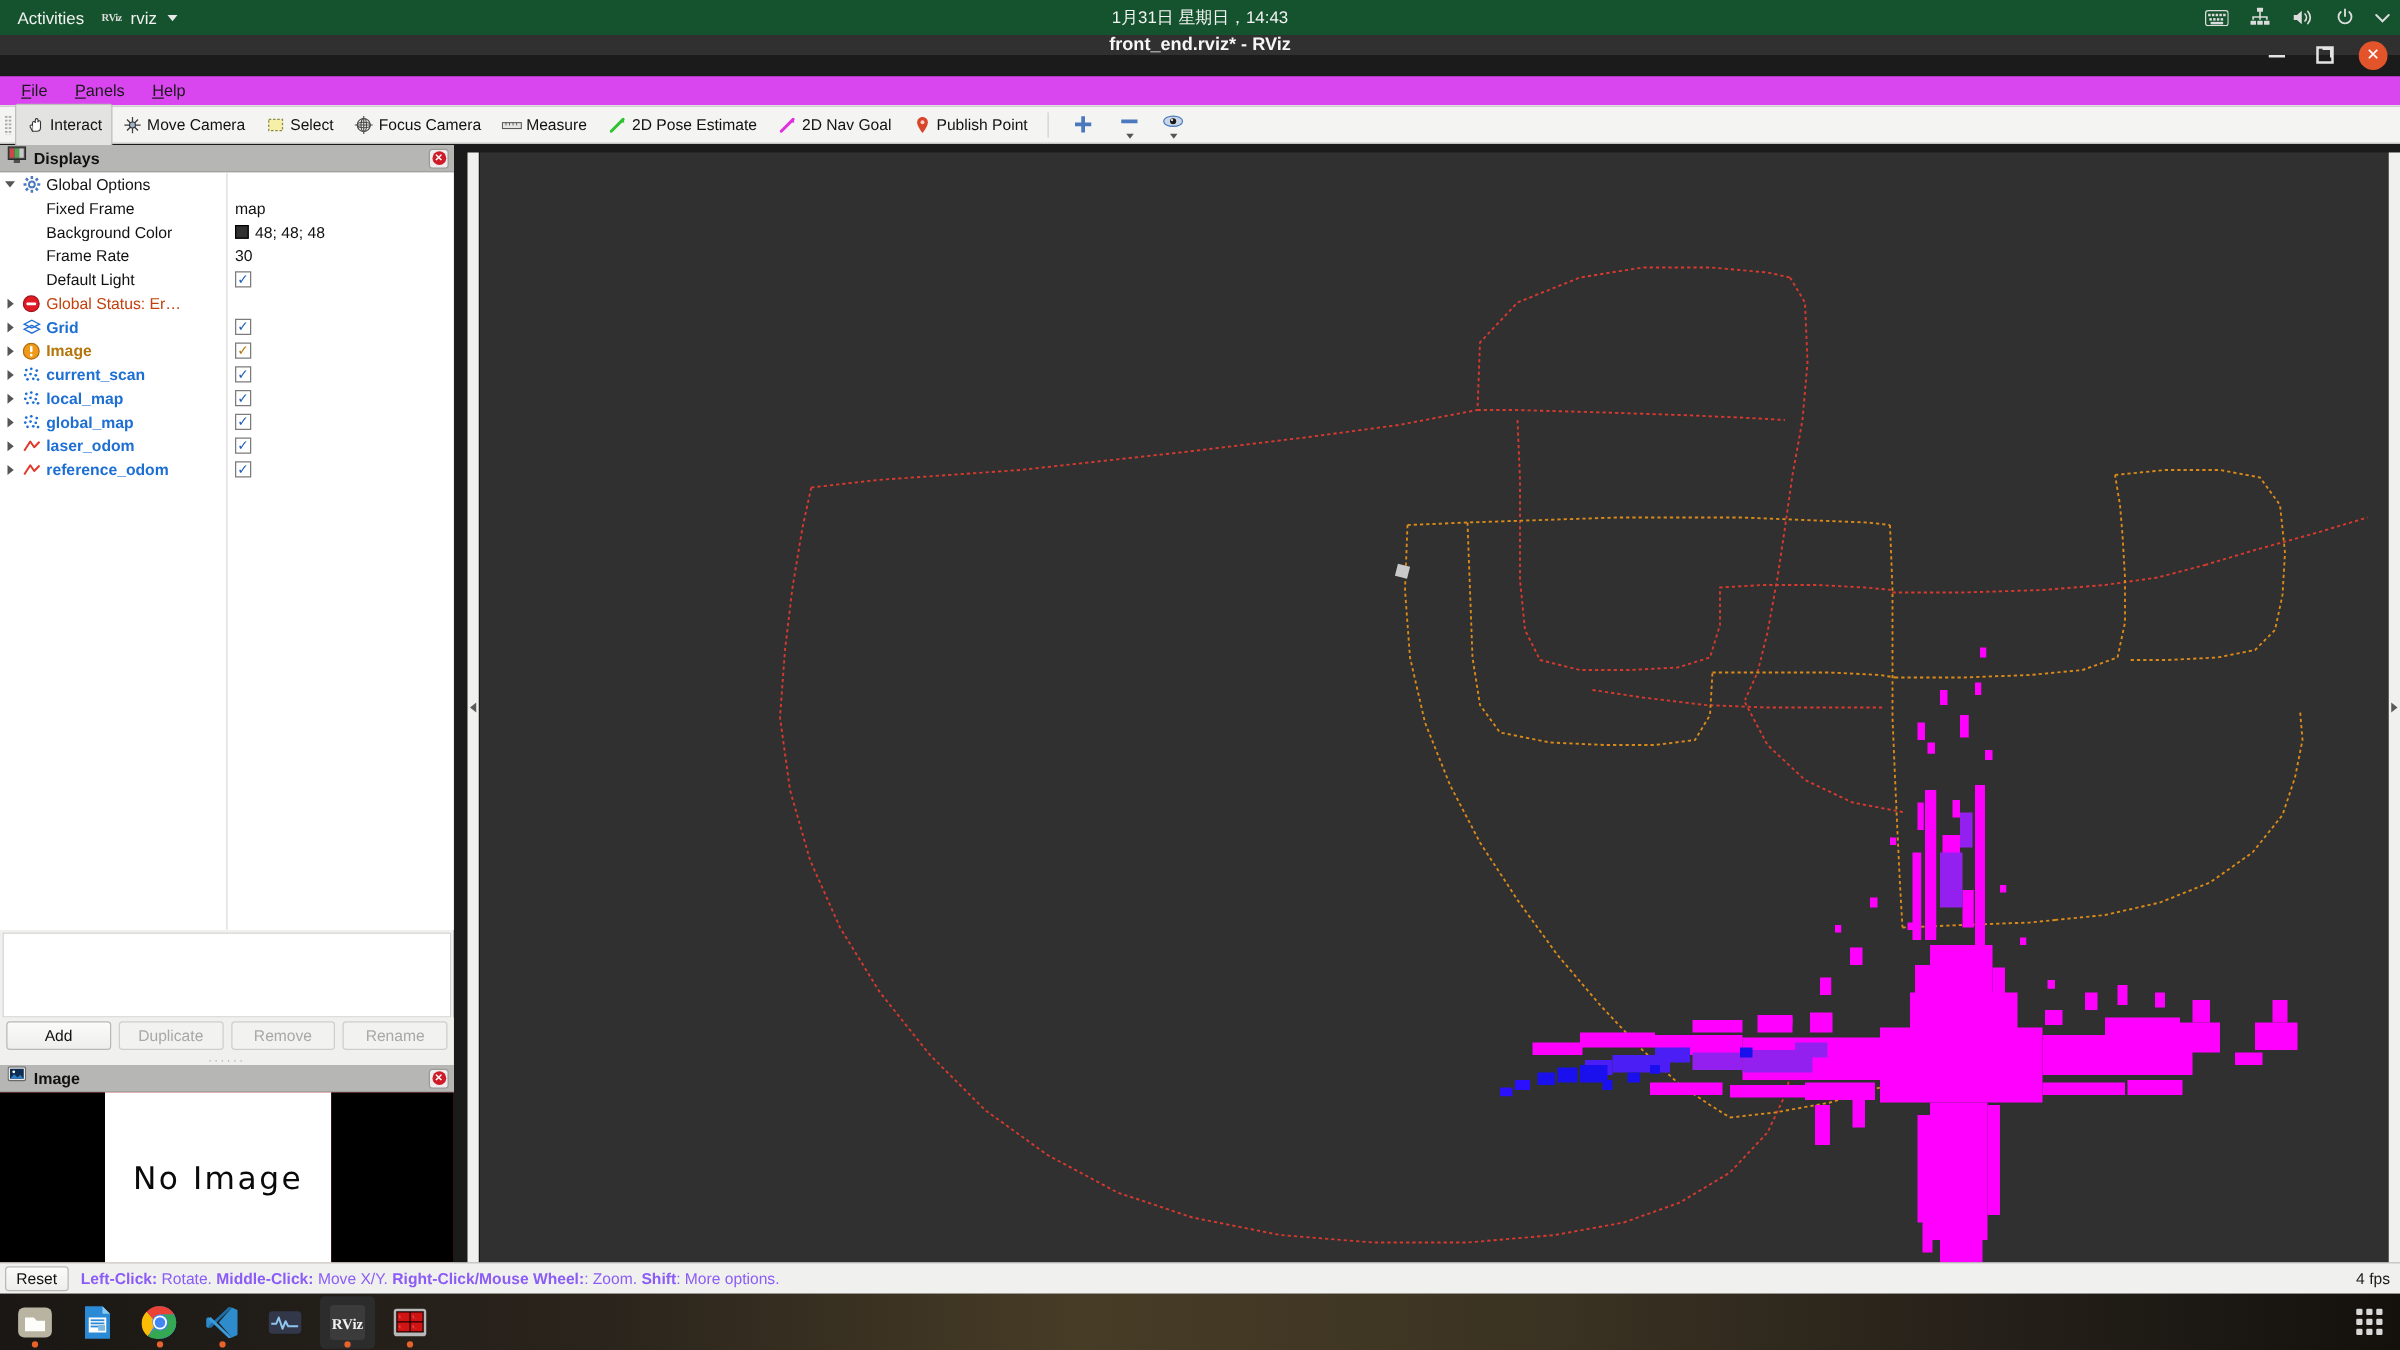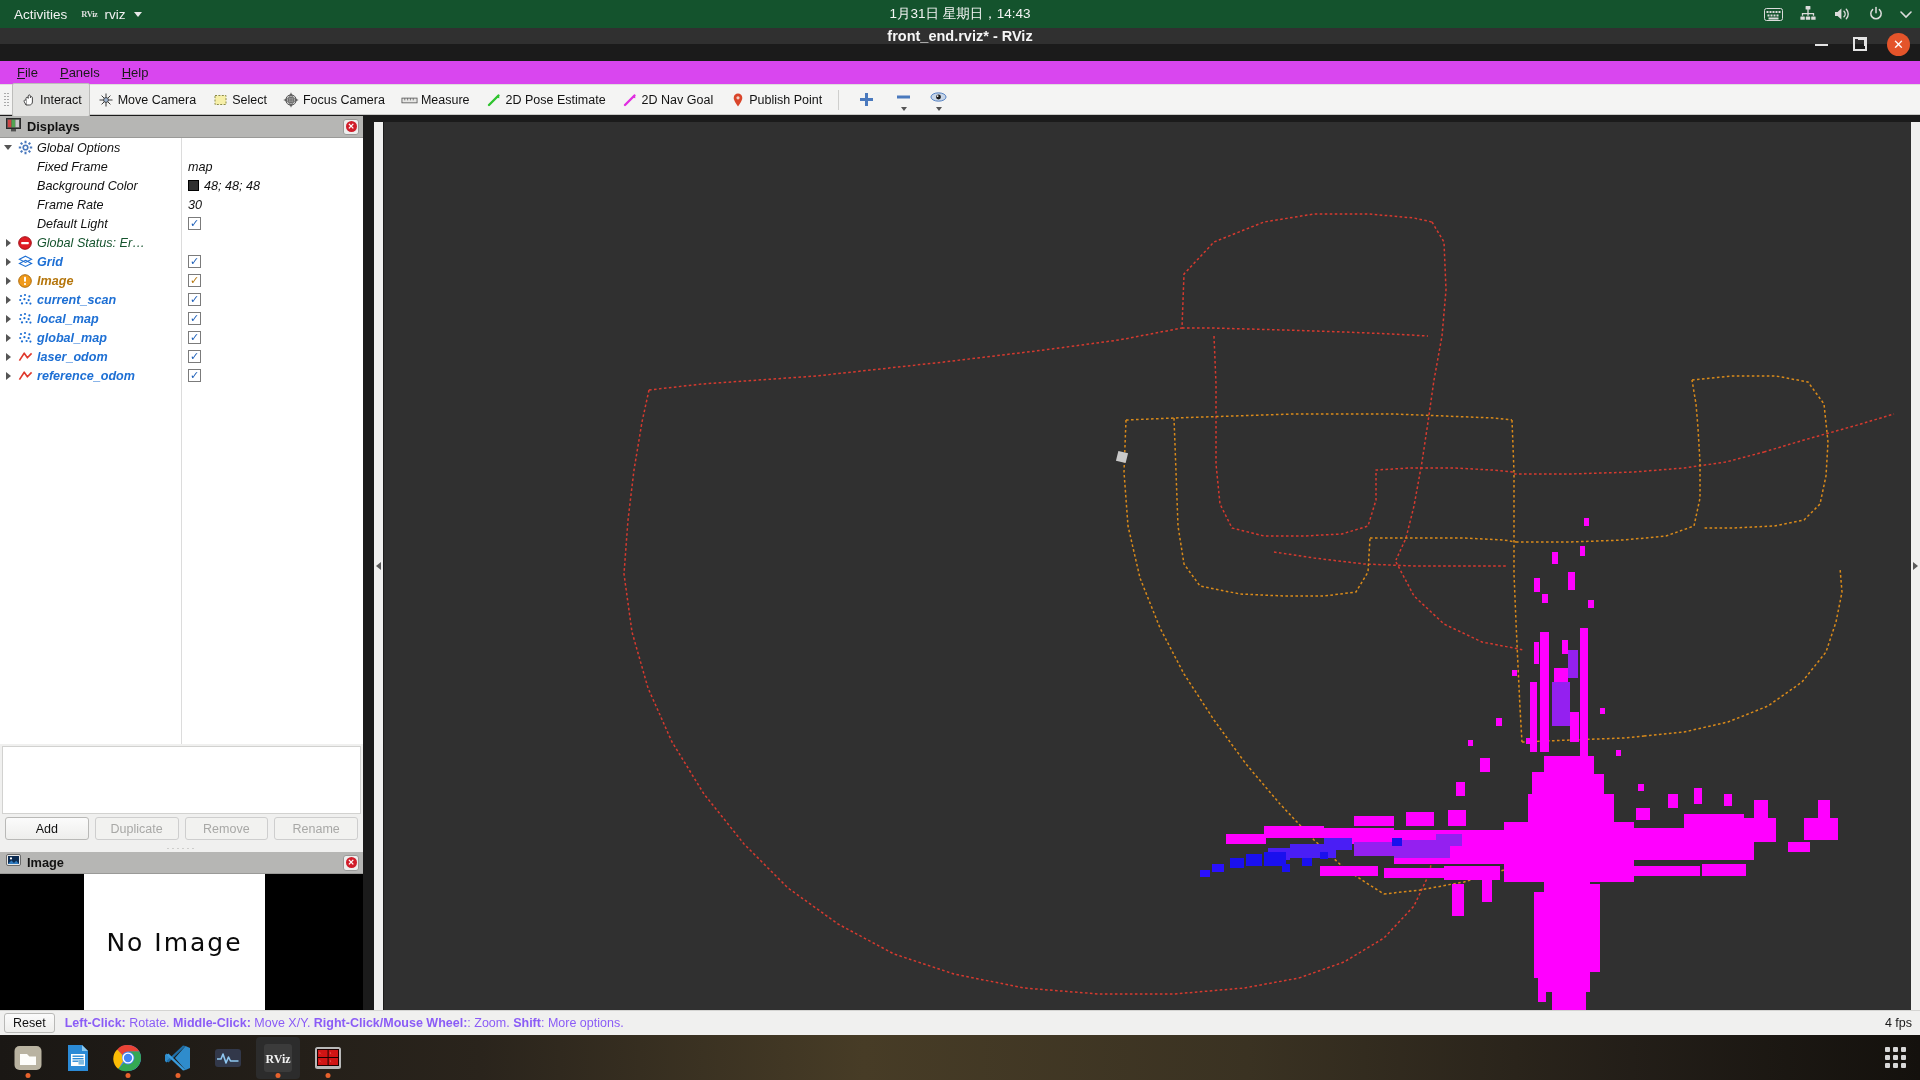--- a/index.html
+++ b/index.html
@@ -123,35 +123,35 @@
     cursor: pointer;
   }
   .ph-close-dot {
     width: 11px; height: 11px; border-radius: 50%; background: #d01c29;
     display:flex; align-items:center; justify-content:center;
     color: #fff; font-size: 8px; font-weight: 700; line-height: 11px;
   }
 
   
   #displays-body { background: #ffffff; flex: 1; position: relative; overflow: hidden; }
-  #tree { position: relative; font-style: italic; }
+  #tree { position: relative; }
   .tree-row {
     display: flex; align-items: center; height: 19px; font-size: 12.6px;
     position: relative; cursor: pointer;
   }
   .tree-row .col-a { width: 182px; display:flex; align-items:center; overflow:hidden; }
   .tree-row .col-b { flex: 1; display:flex; align-items:center; padding-left: 6px; }
   .twisty { width: 16px; height: 19px; display:flex; align-items:center; justify-content:center; flex:0 0 16px;}
   .tw-right { width:0;height:0;border-top:4px solid transparent;border-bottom:4px solid transparent;border-left:5.5px solid #555; }
   .tw-down  { width:0;height:0;border-left:4px solid transparent;border-right:4px solid transparent;border-top:5.5px solid #555; }
   .ti { width: 18px; height: 17px; flex:0 0 18px; display:flex; align-items:center; justify-content:center; }
   .t-label { margin-left: 3px; white-space: nowrap; }
   .t-label.bold-blue { color: #1d6fd4; font-weight: 700; }
   .t-label.bold-orange { color: #b5760d; font-weight: 700; }
-  .t-label.err { color: #14532d; }
+  .t-label.err { color: #c2410c; }
   .t-label.plain { color: #111; }
   .t-indent { width: 34px; flex: 0 0 34px; }
   .tree-vline {
     position: absolute; left: 181px; top: 0; bottom: 0; width: 1px; background: #dcdcdc;
   }
   .chk {
     width: 13px; height: 13px; border: 1px solid #7b7b7b; background: #fff;
     display:flex; align-items:center; justify-content:center;
     font-size: 11px; color: #1d5fb8; font-family:"DejaVu Sans", sans-serif; line-height: 13px;
   }

